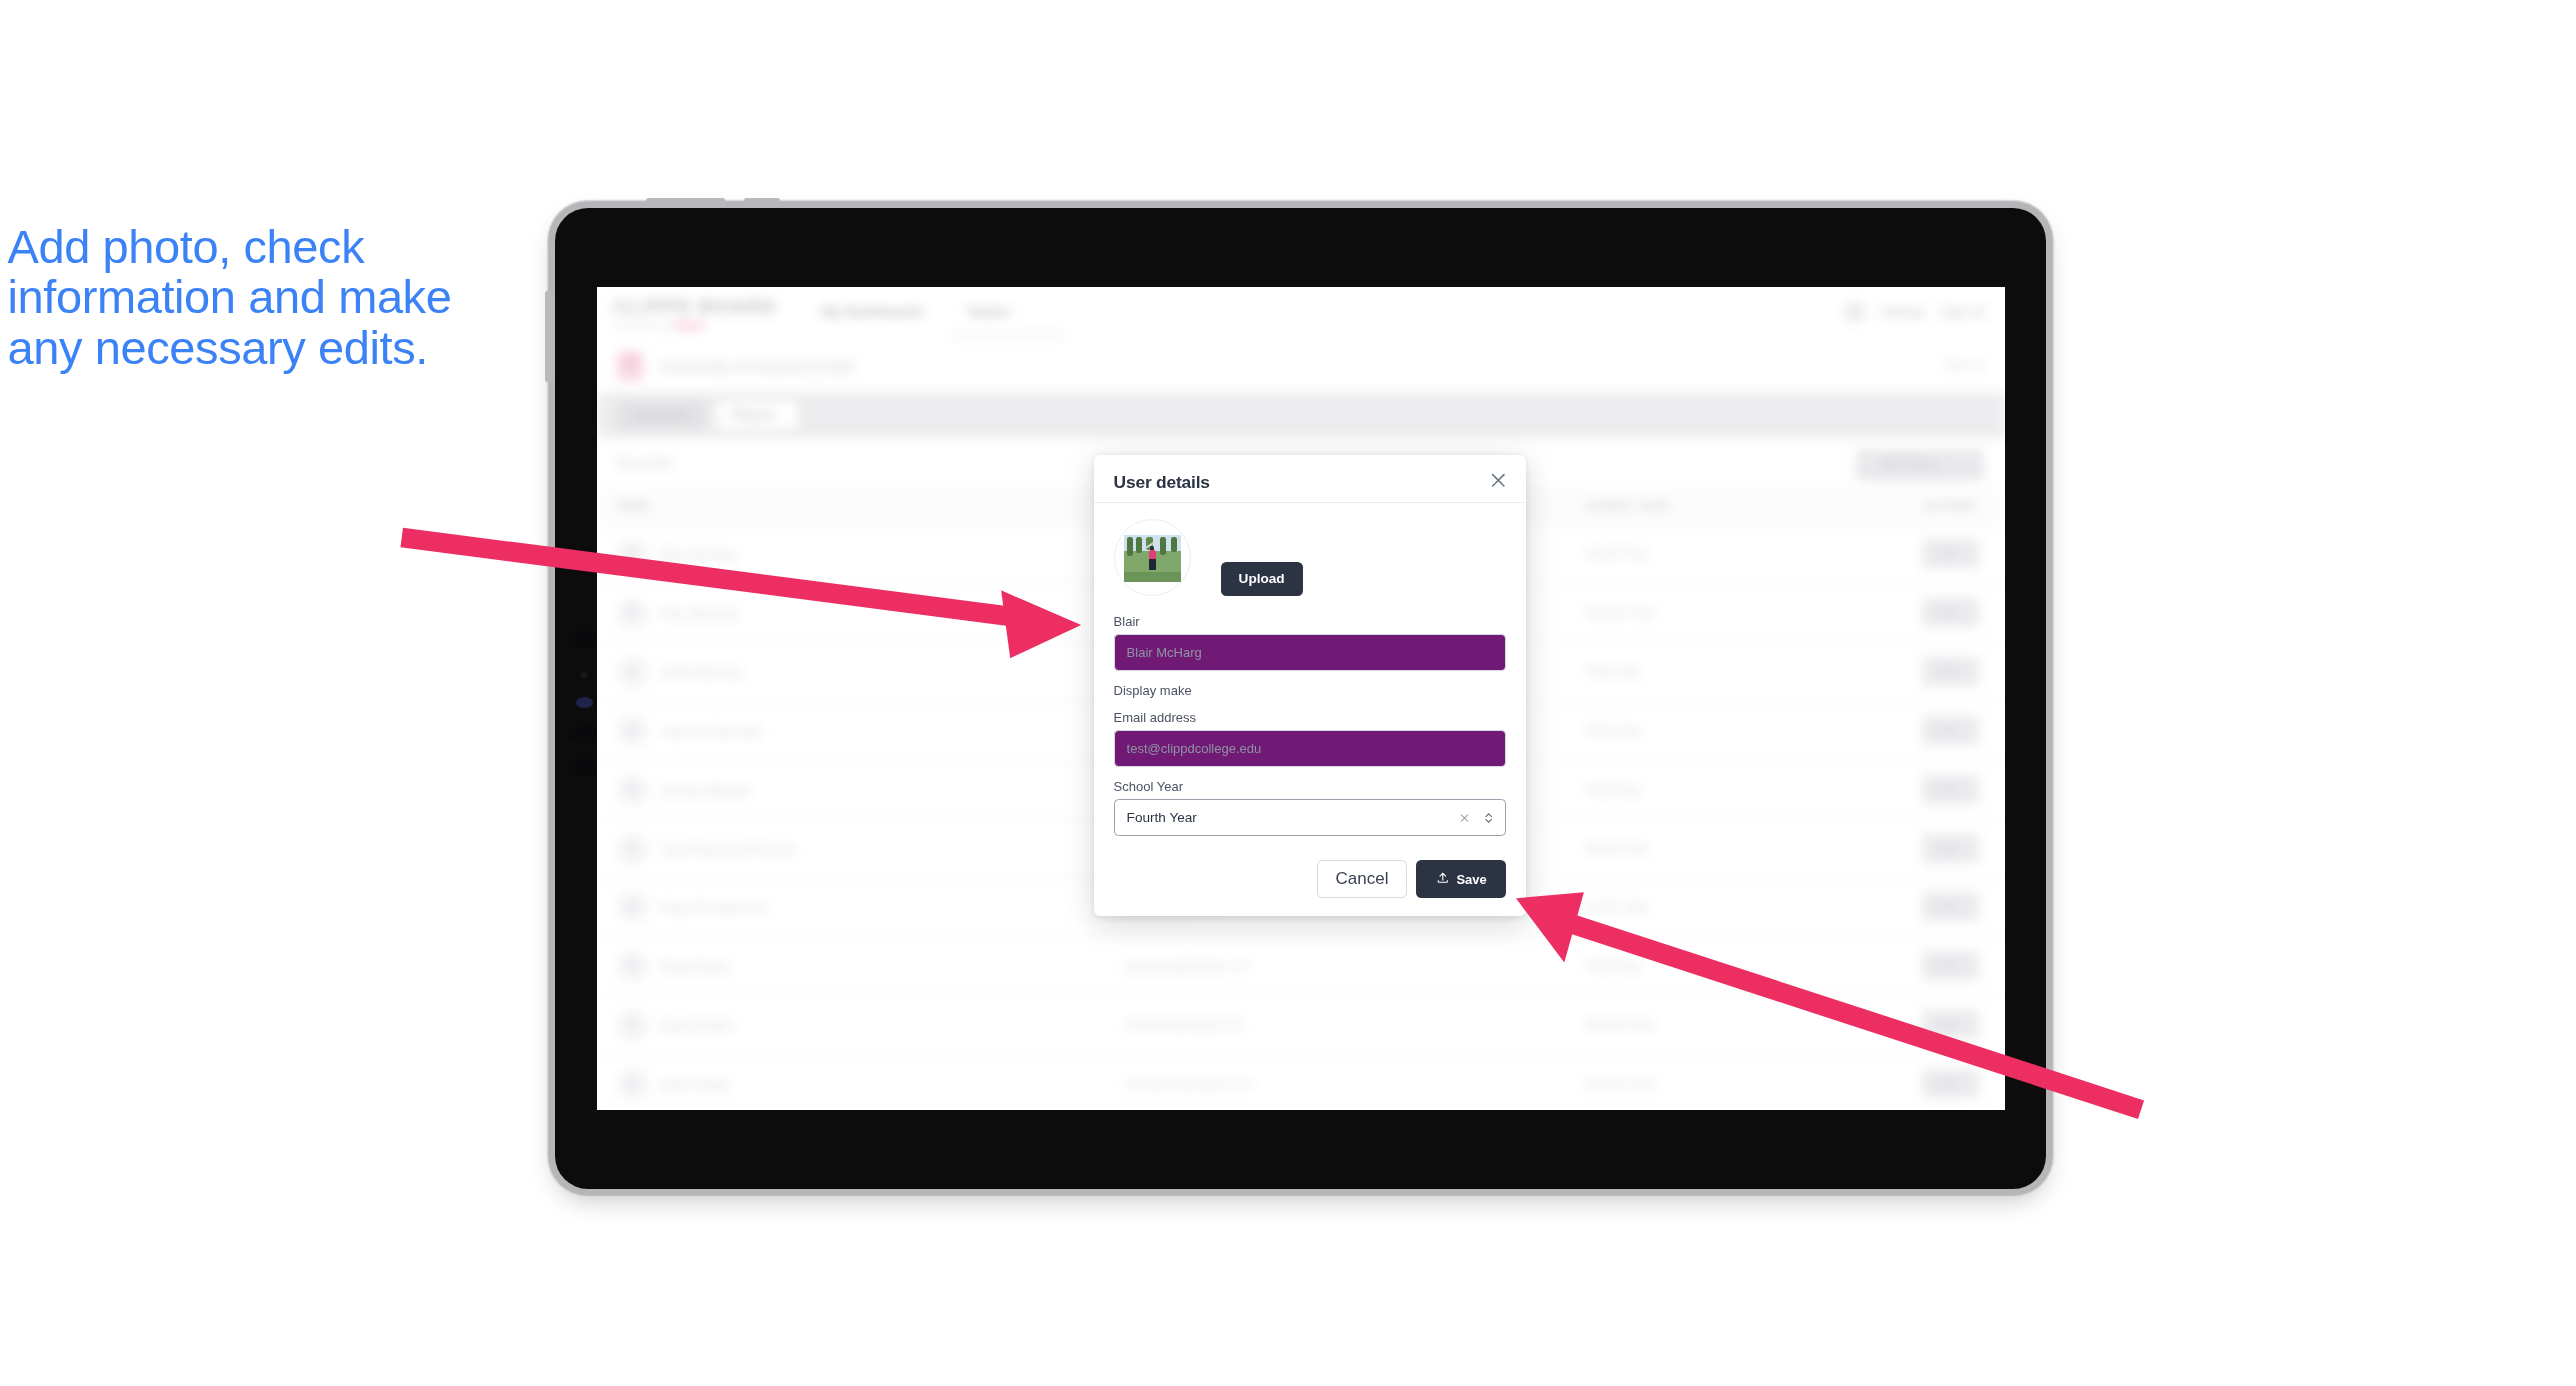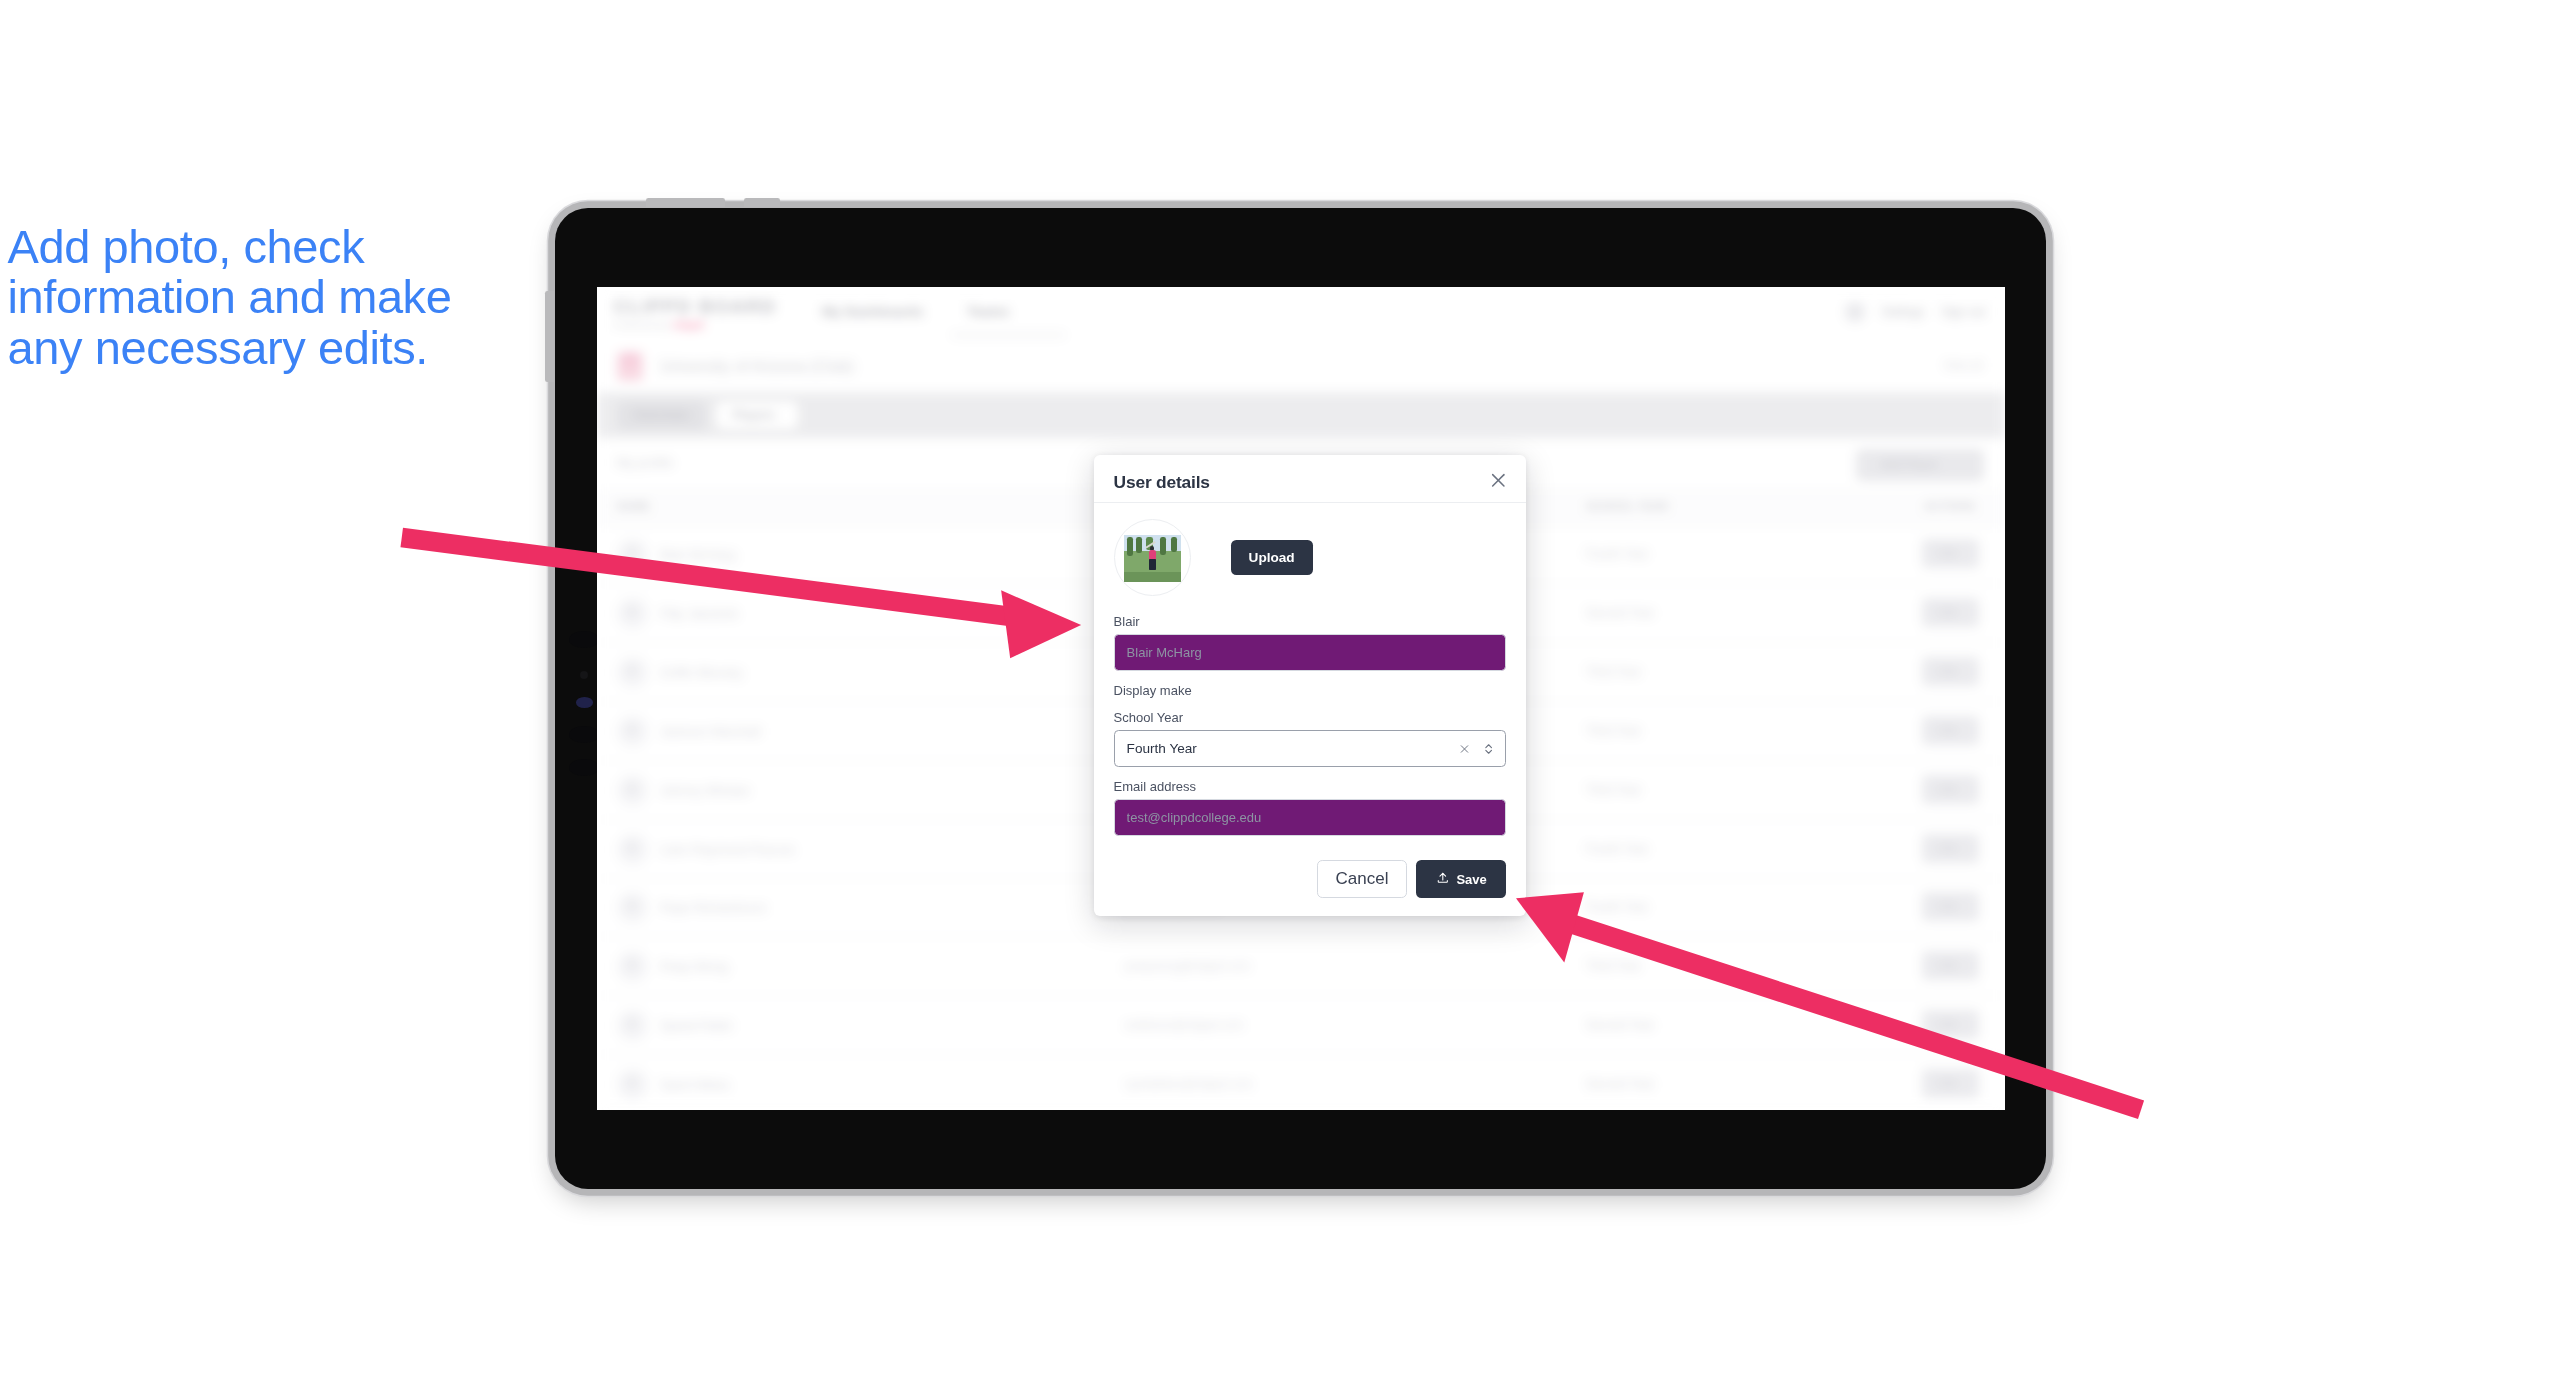--- a/index.html
+++ b/index.html
@@ -188,21 +188,21 @@
   .modal-title{
     font-size:17.4px;font-weight:700;color:#2c3444;letter-spacing:-0.2px;
   }
   .modal-close{
     position:absolute;right:16.6px;top:13.6px;
     width:22.6px;height:22.6px;cursor:pointer;
   }
   .modal-close svg{display:block;}
   .modal-body{padding:16.6px 19.6px 0 19.6px;}
 
-  .avatar-row{display:flex;align-items:center;gap:40px;margin-bottom:18px;}
+  .avatar-row{display:flex;align-items:flex-end;gap:30px;margin-bottom:18px;}
   .avatar-circle{
     width:75px;height:75px;border-radius:50%;
     border:1.5px solid #eceef1;
     position:relative;overflow:hidden;
     background:#fff;
     flex:0 0 auto;
   }
   .photo{
     position:absolute;left:9px;top:15px;width:57px;height:47px;
     background:
@@ -488,45 +488,45 @@
         <button class="upload-btn">Upload</button>
       </div>
 
       <div class="field">
         <label class="field-label">Blair</label>
         <input class="field-input" value="Blair McHarg" style="">
       </div>
 
       <div class="field">
         <label class="field-label">Display make</label>
+      </div>
+
+      <div class="field">
+        <label class="field-label">Email address</label>
+        <input class="field-input" value="test@clippdcollege.edu" style="">
       </div>
 
       <div class="field">
         <label class="field-label">School Year</label>
         <div class="select-wrap">
           <div class="select-box">Fourth Year</div>
           <span class="sel-clear">
             <svg width="13" height="13" viewBox="0 0 24 24" fill="none" stroke="#6b7280" stroke-width="1.8" stroke-linecap="round">
               <line x1="6" y1="6" x2="18" y2="18"></line>
                 <line x1="18" y1="6" x2="6" y2="18"></line>
             </svg>
           </span>
           <span class="sel-chev">
             <svg width="11.3" height="14.3" viewBox="0 0 16 20" fill="none" stroke="#6b7280" stroke-width="1.6" stroke-linecap="round" stroke-linejoin="round">
               <polyline points="4,8 8,4 12,8"></polyline>
                 <polyline points="4,12 8,16 12,12"></polyline>
             </svg>
           </span>
         </div>
       </div>
-
-      <div class="field">
-        <label class="field-label">Email address</label>
-        <input class="field-input" value="test@clippdcollege.edu" style="">
-      </div>
     </div>
 
     <div class="modal-actions">
       <button class="btn-cancel">Cancel</button>
       <button class="btn-save">
         <span>
           <svg width="13.6" height="13.6" viewBox="0 0 24 24" fill="none" stroke="#ffffff" stroke-width="1.9" stroke-linecap="round" stroke-linejoin="round">
             <path d="M12 16V4"></path>
               <polyline points="7,9 12,4 17,9"></polyline>
               <path d="M4 17v2a1 1 0 0 0 1 1h14a1 1 0 0 0 1-1v-2"></path>

